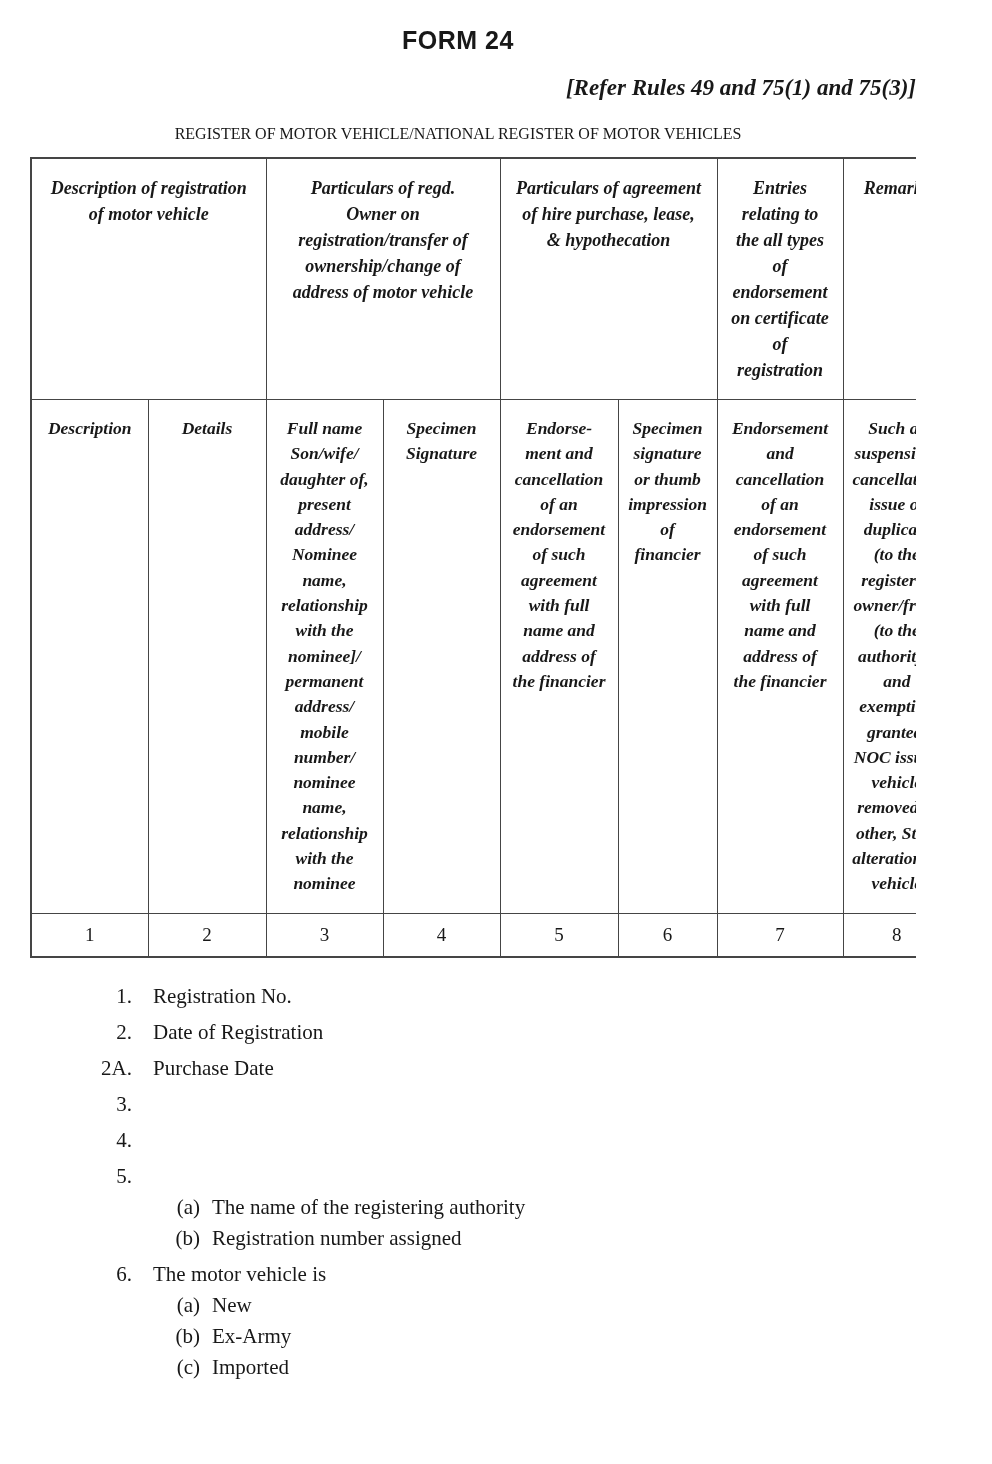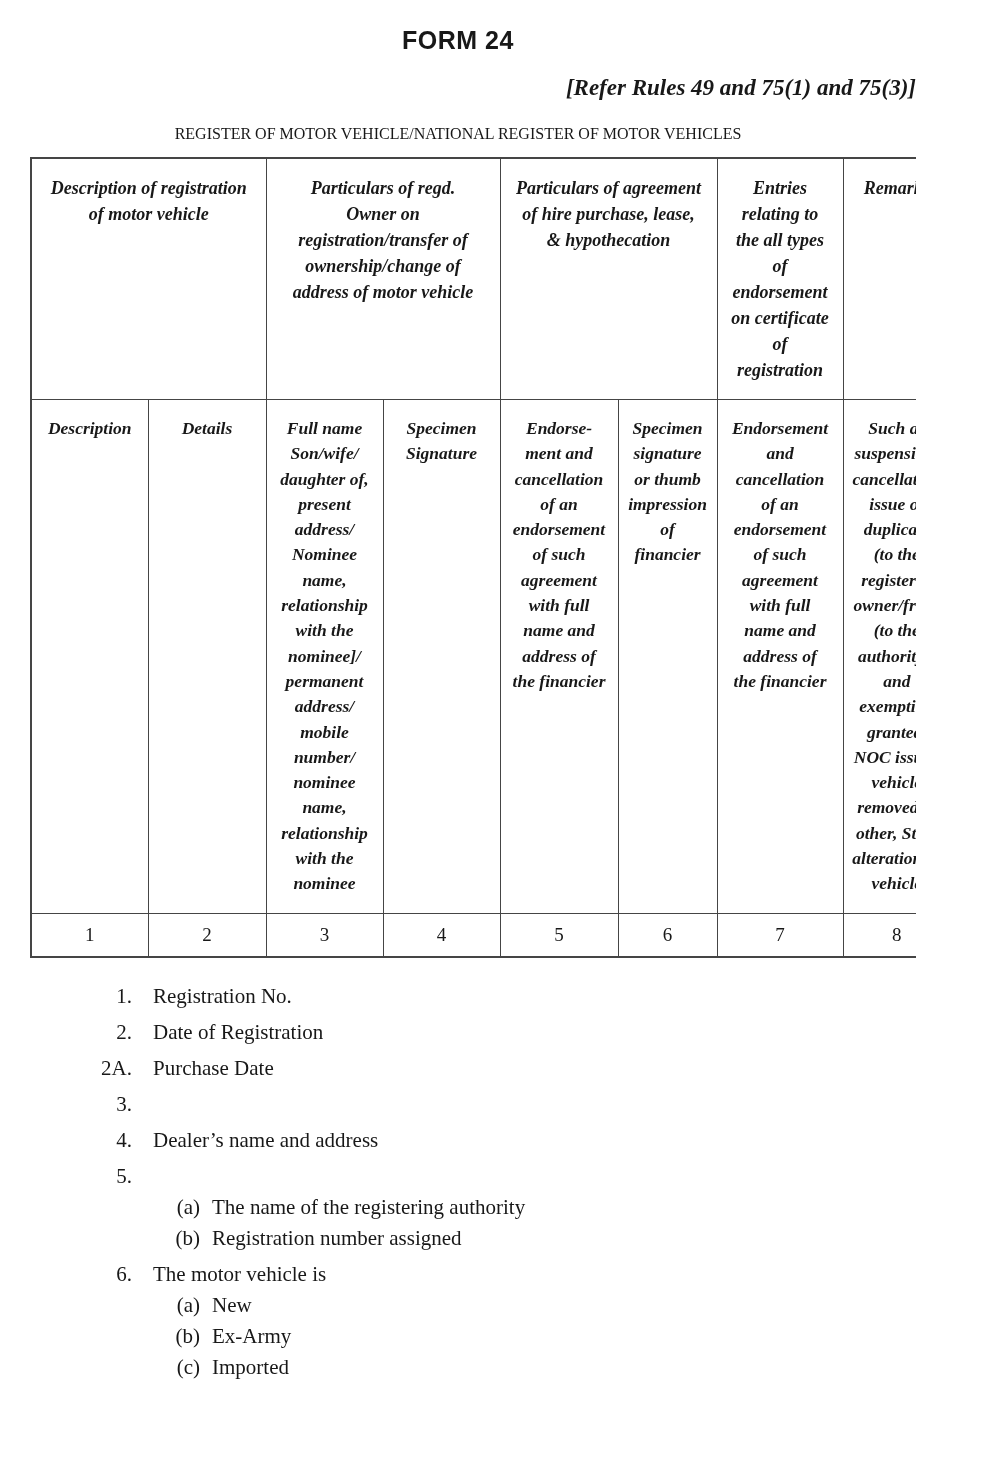--- a/index.html
+++ b/index.html
@@ -217,21 +217,20 @@
     </div>
     <div class="li">
       <div class="num">2A.</div>
       <div class="txt">Purchase Date</div>
     </div>
     <div class="li">
       <div class="num">3.</div>
     </div>
     <div class="li">
       <div class="num">4.</div>
-      <div class="txt">Dealer’s name and address</div>
     </div>
     <div class="li">
       <div class="num">5.</div>
     </div>
     <div class="li sub">
       <div class="num">(a)</div>
       <div class="txt">The name of the registering authority</div>
     </div>
     <div class="li sub">
       <div class="num">(b)</div>

